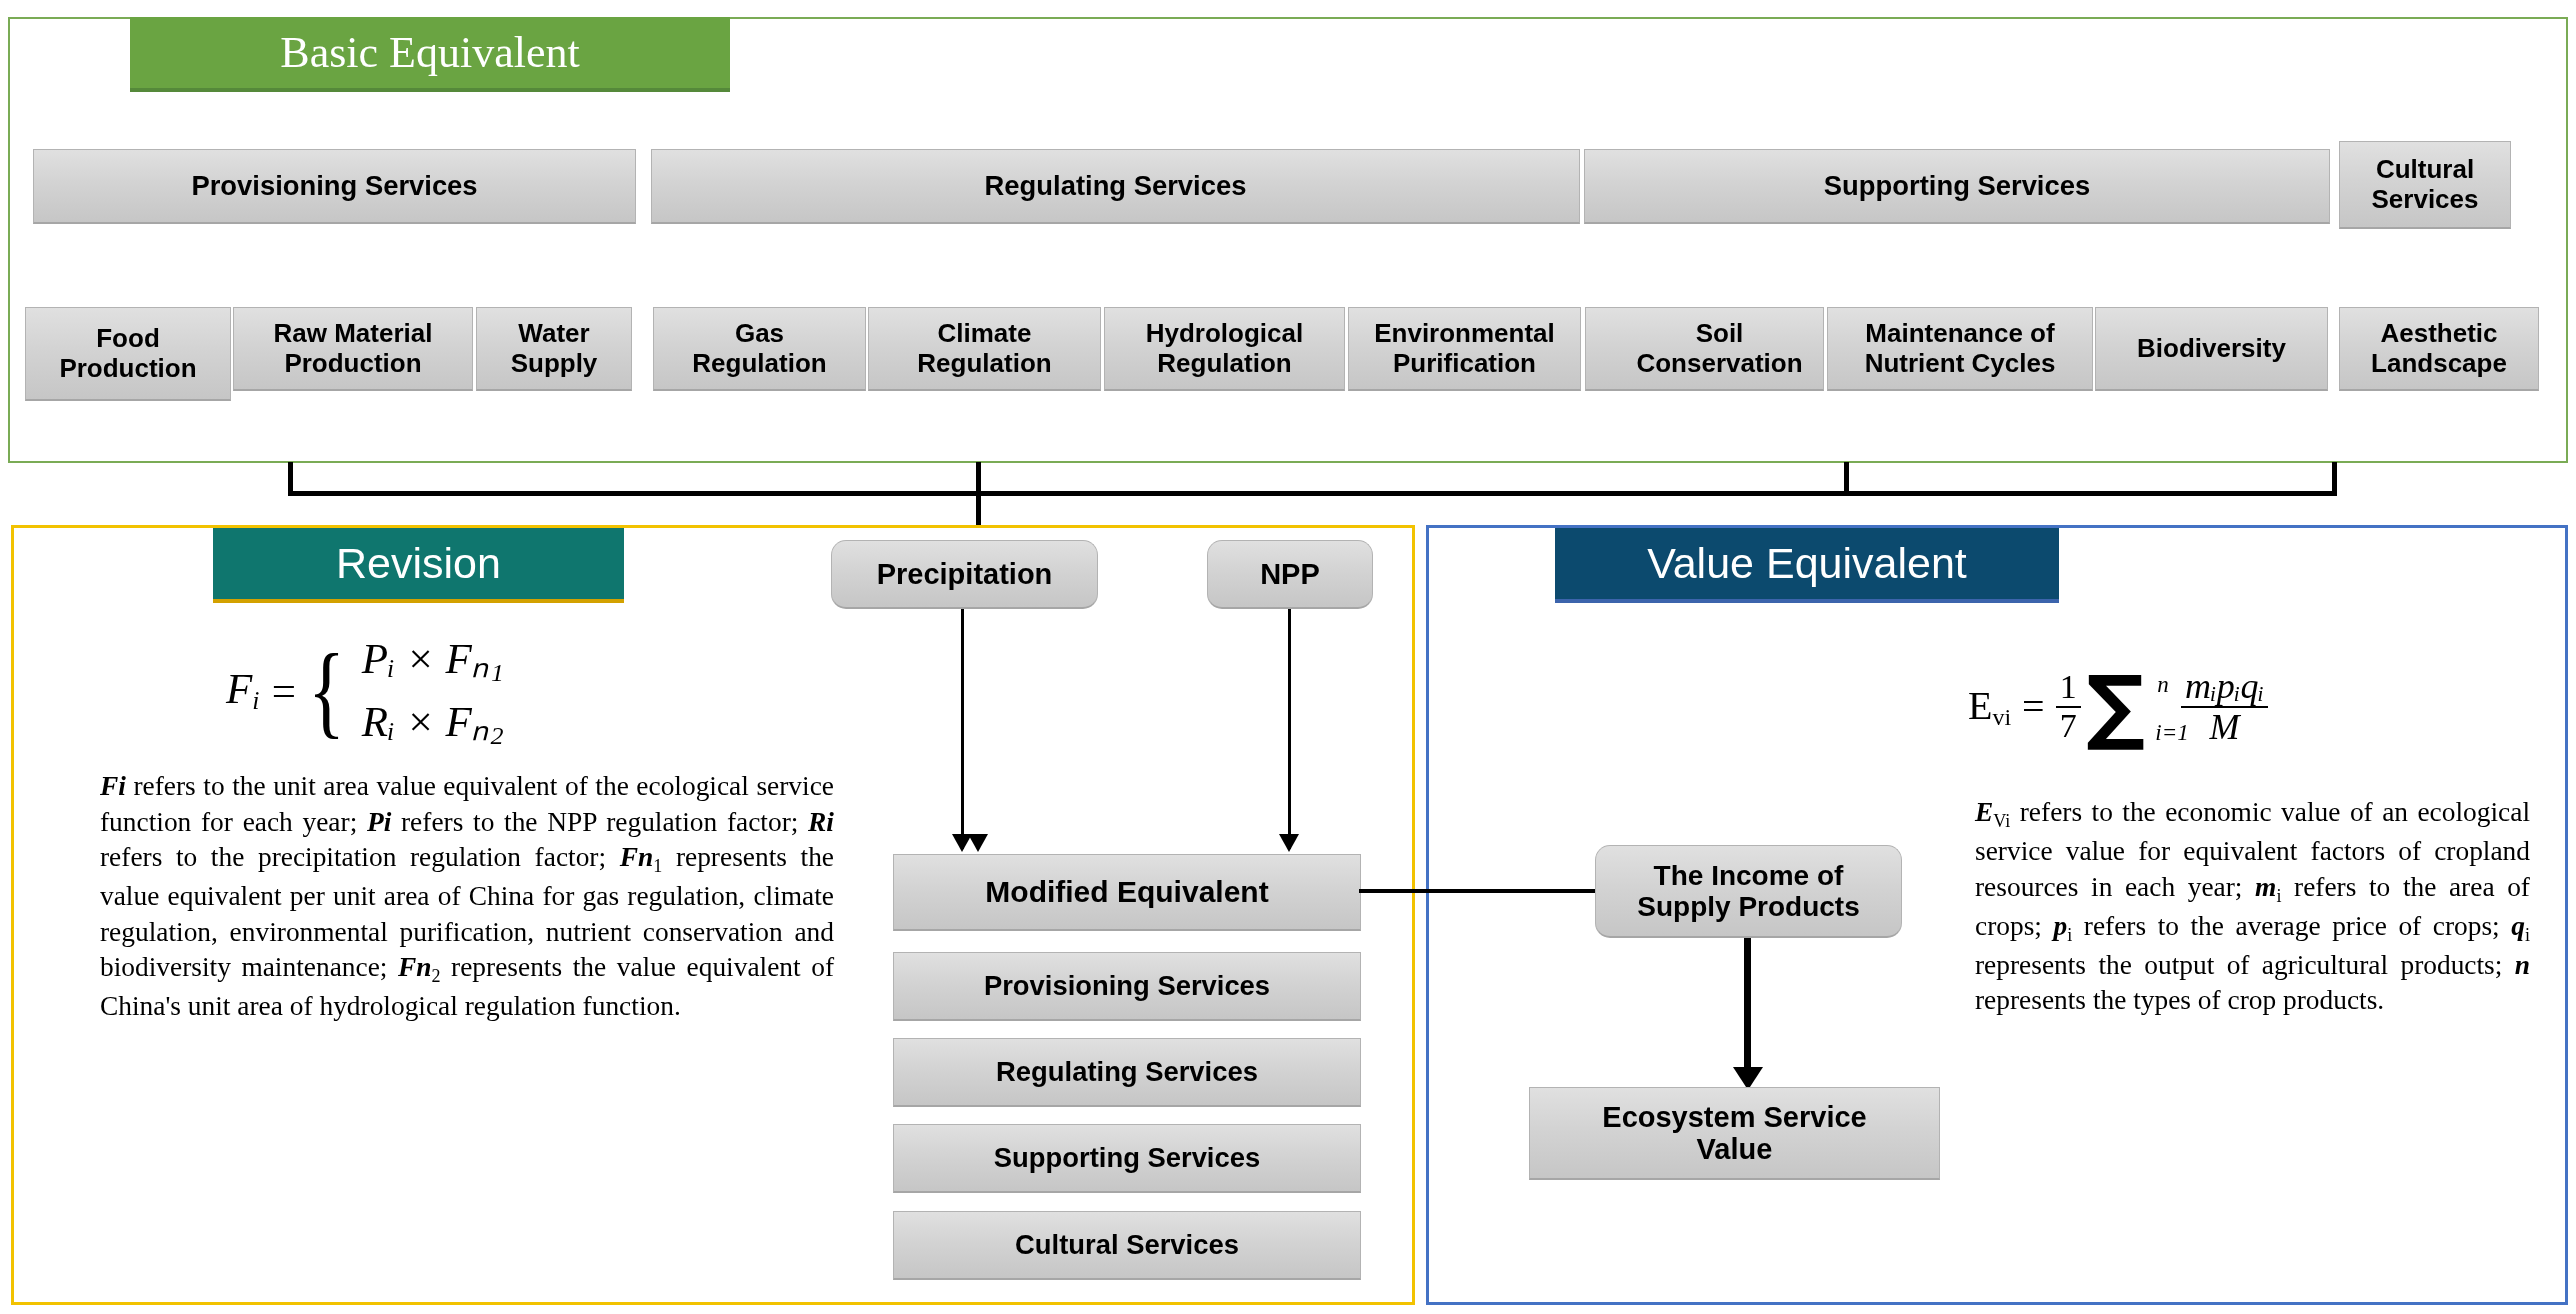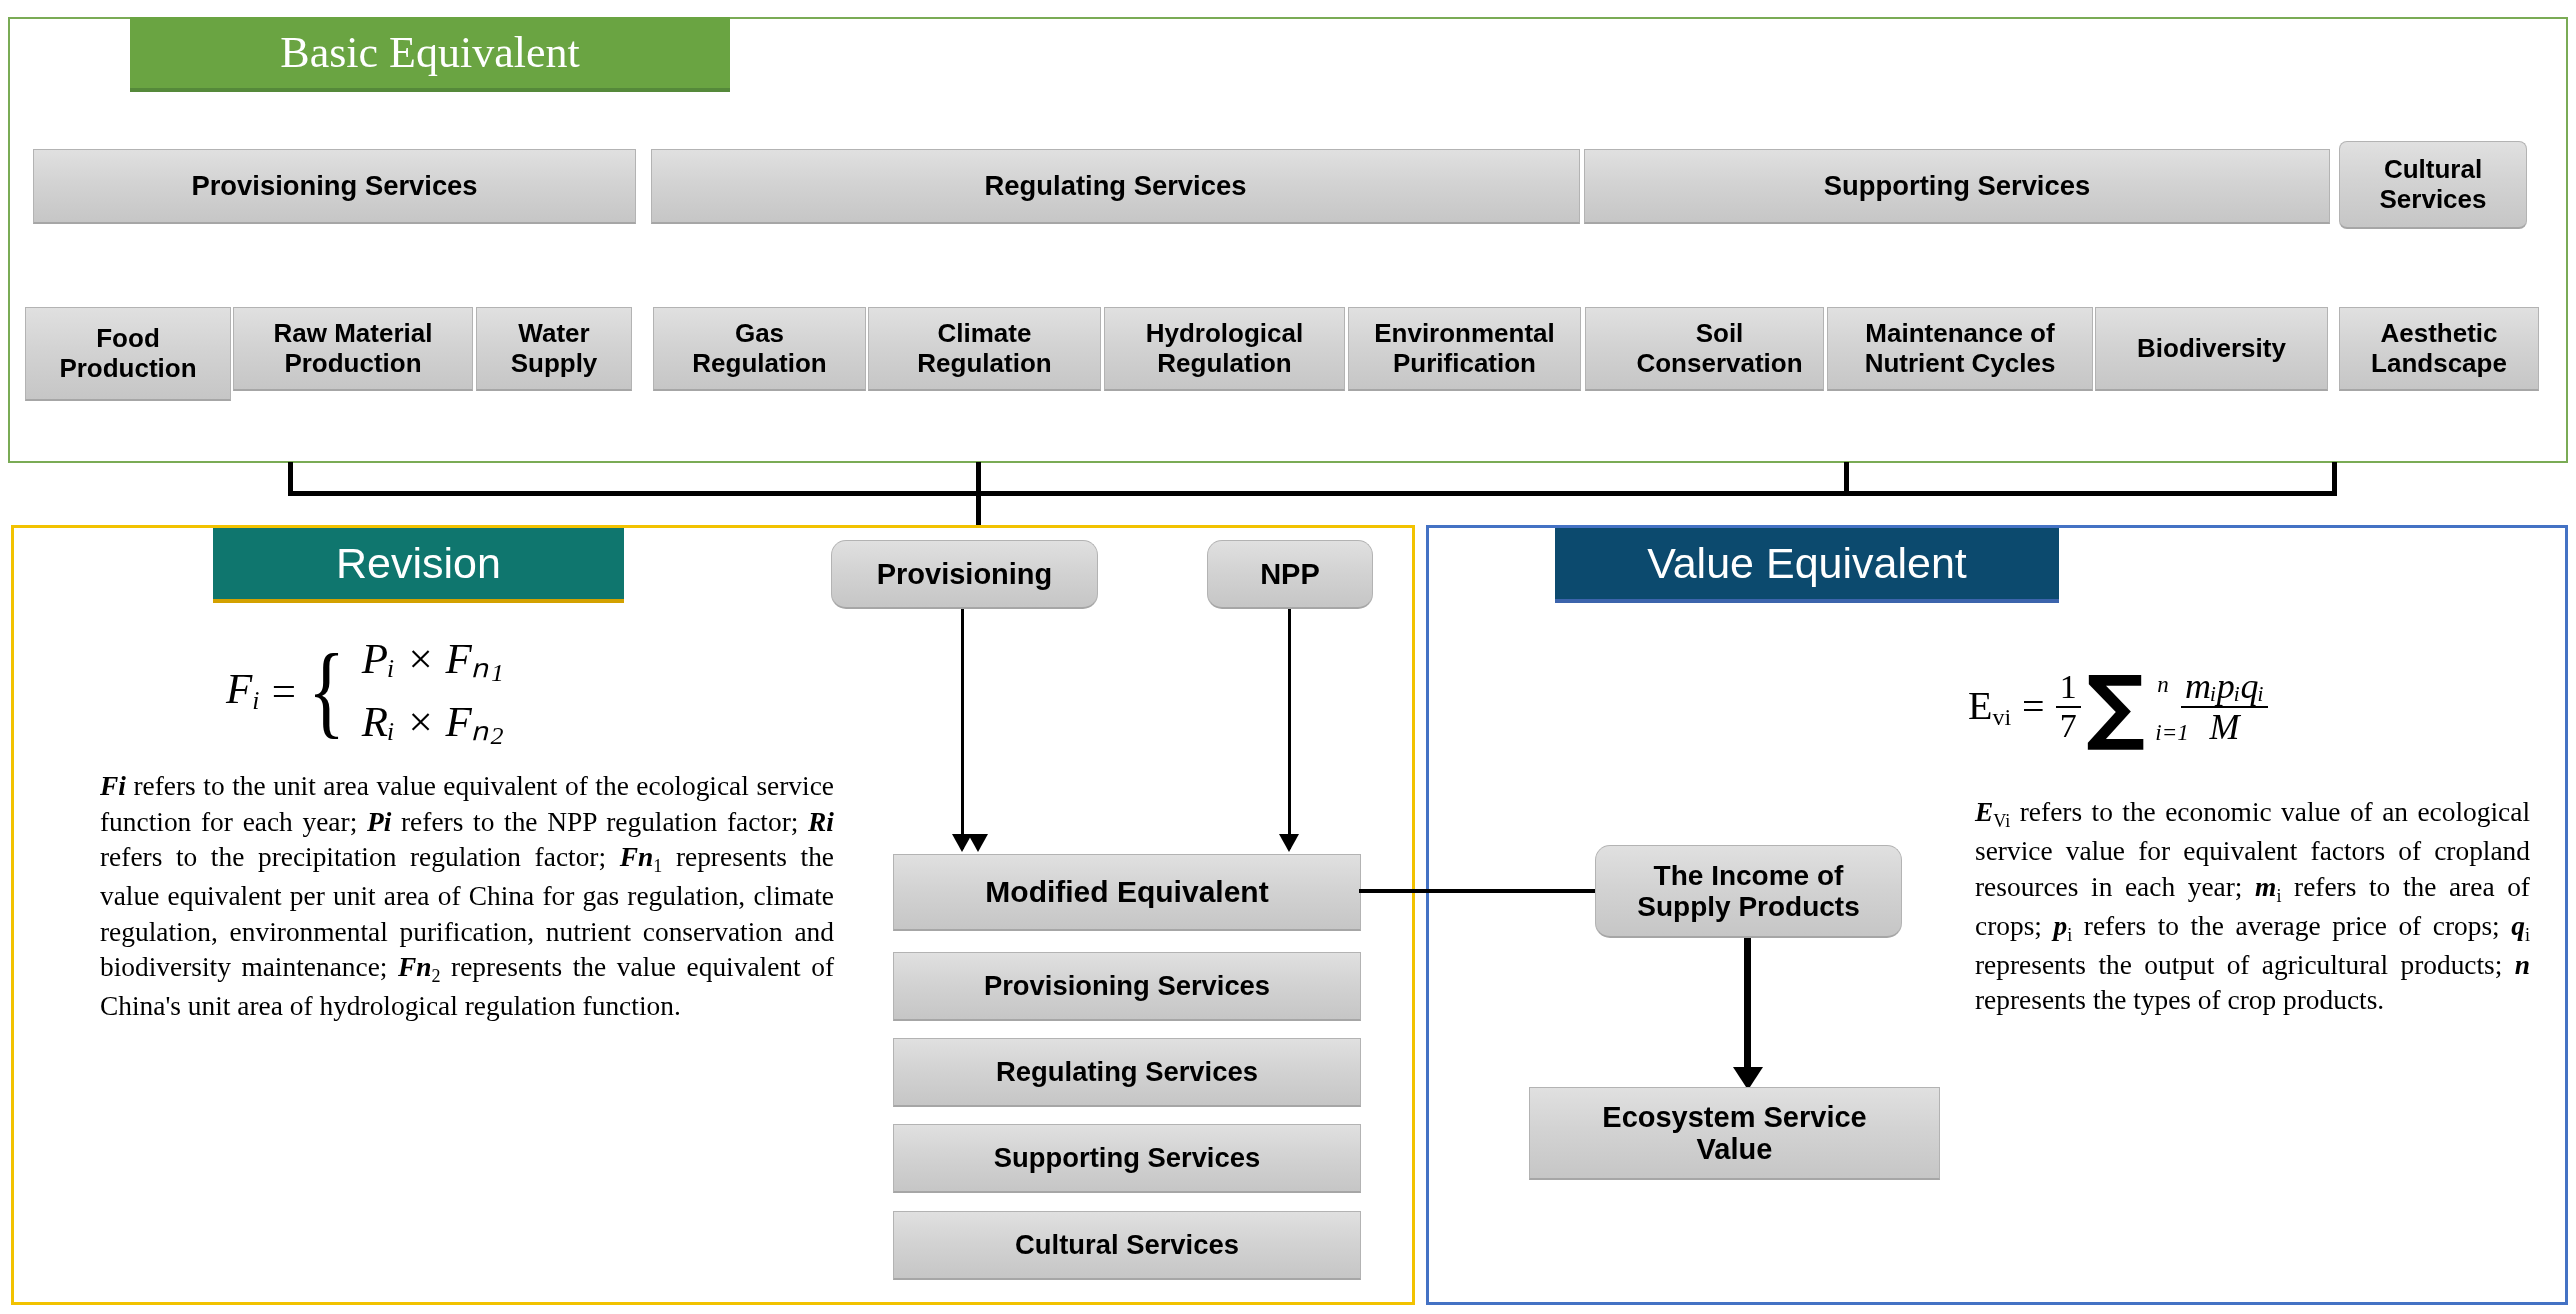--- a/index.html
+++ b/index.html
@@ -83,21 +83,21 @@
 
 <div class="chip" style="left:33px;top:149px;width:603px;height:75px;font-size:27.4px;">
   <span>Provisioning Services</span>
 </div>
 <div class="chip" style="left:651px;top:149px;width:929px;height:75px;font-size:27.4px;">
   <span>Regulating Services</span>
 </div>
 <div class="chip" style="left:1584px;top:149px;width:746px;height:75px;font-size:27.4px;">
   <span>Supporting Services</span>
 </div>
-<div class="chip" style="left:2339px;top:141px;width:188px;height:88px;font-size:26px;white-space:pre-line;border-radius:8px;">
+<div class="chip" style="left:2339px;top:141px;width:172px;height:88px;font-size:26px;white-space:pre-line;">
   <span>Cultural
 Services</span>
 </div>
 
 <div class="chip" style="left:25px;top:307px;width:206px;height:94px;font-size:26px;white-space:pre-line;">
   <span>Food
 Production</span>
 </div>
 <div class="chip" style="left:233px;top:307px;width:240px;height:84px;font-size:26px;white-space:pre-line;">
   <span>Raw Material
@@ -161,21 +161,21 @@
   <span class="brace">{</span>
   <span class="cases" style="margin-left:4.1px;">
     <div>Pᵢ × Fₙ₁</div>
     <div>Rᵢ × Fₙ₂</div>
   </span>
 </div>
 
 <div class="prose" style="left:100px;top:769px;width:734px;"><b>Fi</b> refers to the unit area value equivalent of the ecological service function for each year; <b>Pi</b> refers to the NPP regulation factor; <b>Ri</b> refers to the precipitation regulation factor; <b>Fn</b><sub>1</sub> represents the value equivalent per unit area of China for gas regulation, climate regulation, environmental purification, nutrient conservation and biodiversity maintenance; <b>Fn</b><sub>2</sub> represents the value equivalent of China's unit area of hydrological regulation function.</div>
 
 <div class="chip rounded" style="left:831px;top:540px;width:267px;height:69px;font-size:29px;">
-  <span>Provisioning</span>
+  <span>Precipitation</span>
 </div>
 <div class="chip rounded" style="left:1207px;top:540px;width:166px;height:69px;font-size:29px;">
   <span>NPP</span>
 </div>
 
 <div class="vline" style="left:961px;top:609px;width:3.4px;height:240px;"></div>
 <div class="arrow-down" style="left:952px;top:834px;"></div>
 
 <div class="arrow-down" style="left:968px;top:834px;"></div>
 

